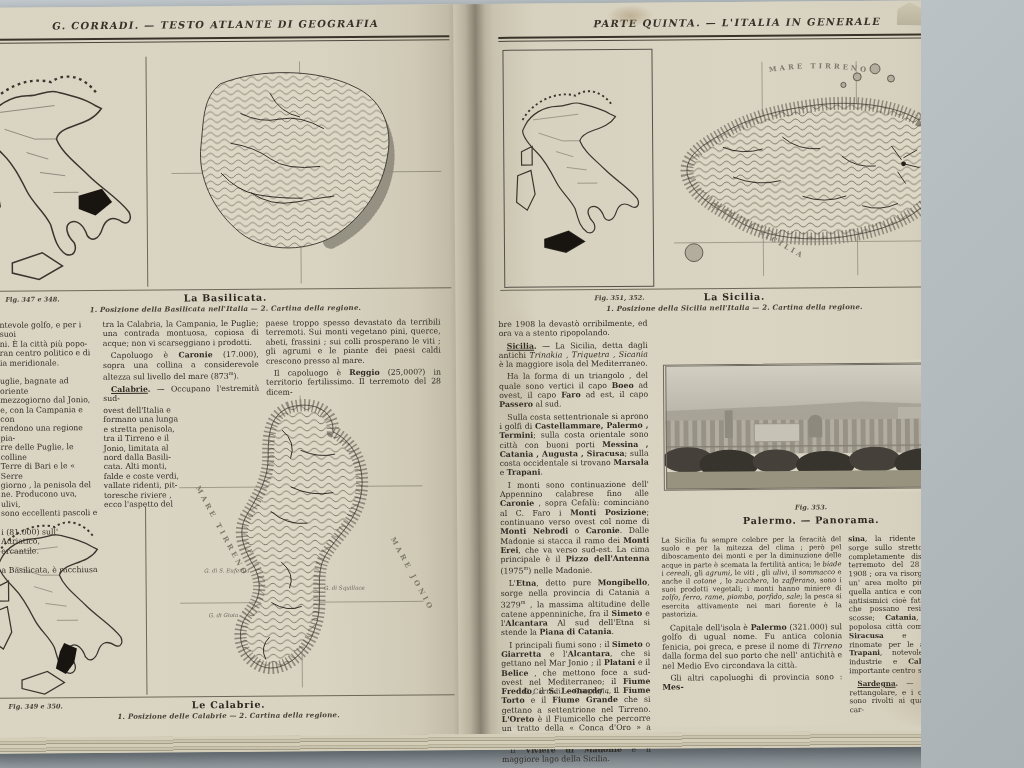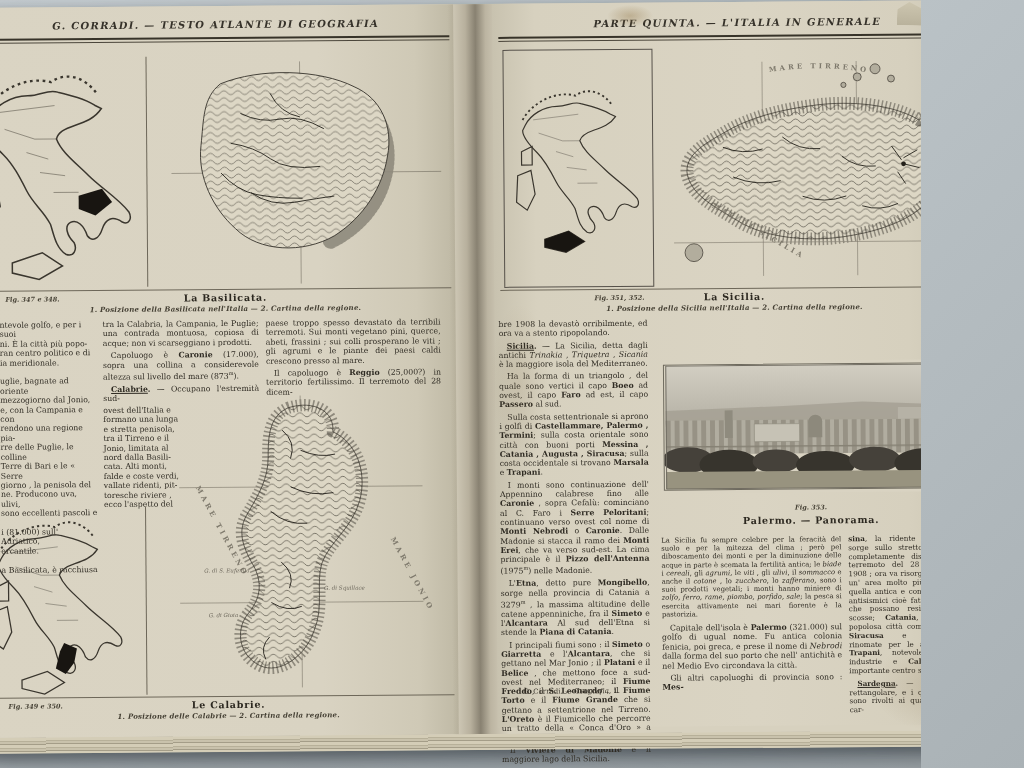--- a/index.html
+++ b/index.html
@@ -216,21 +216,21 @@
       <div class="abs hairline" style="left:6px;top:286px;width:458px;"></div>
       <div class="abs fig-label" style="left:100px;top:291px;">Fig. 351, 352.</div>
       <div class="abs fig-title" style="left:40px;top:289px;width:400px;">La Sicilia.</div>
       <div class="abs fig-sub" style="left:40px;top:301px;width:400px;">1. Posizione della Sicilia nell'Italia — 2. Cartina della regione.</div>
 
       <div class="abs col" style="left:4px;top:316px;width:149px;line-height:9.3px;">
         <p class="noind">bre 1908 la devastò orribilmente, ed ora va a stento ripopolando.</p>
         <p class="lead"><b><u>Sicilia</u>.</b> — La Sicilia, detta dagli antichi <i>Trinakia</i> , <i>Triquetra</i> , <i>Sicania</i> è la maggiore isola del Mediterraneo.</p>
         <p>Ha la forma di un triangolo , del quale sono vertici il capo <b>Boeo</b> ad ovest, il capo <b>Faro</b> ad est, il capo <b>Passero</b> al sud.</p>
         <p>Sulla costa settentrionale si aprono i golfi di <b>Castellammare, Palermo , Termini</b>; sulla costa orientale sono città con buoni porti <b>Messina , Catania , Augusta , Siracusa</b>; sulla costa occidentale si trovano <b>Marsala</b> e <b>Trapani</b>.</p>
-        <p>I monti sono continuazione dell' Appennino calabrese fino alle <b>Caronie</b> , sopra Cefalù: cominciano al C. Faro i <b>Serre Peloritani</b>; continuano verso ovest col nome di <b>Monti Nebrodi</b> o <b>Caronie</b>. Dalle Madonie si stacca il ramo dei <b>Monti Erei</b>, che va verso sud-est. La cima principale è il <b>Pizzo dell'Antenna</b> (1975<sup>m</sup>) nelle Madonie.</p>
+        <p>I monti sono continuazione dell' Appennino calabrese fino alle <b>Caronie</b> , sopra Cefalù: cominciano al C. Faro i <b>Monti Posizione</b>; continuano verso ovest col nome di <b>Monti Nebrodi</b> o <b>Caronie</b>. Dalle Madonie si stacca il ramo dei <b>Monti Erei</b>, che va verso sud-est. La cima principale è il <b>Pizzo dell'Antenna</b> (1975<sup>m</sup>) nelle Madonie.</p>
         <p>L'<b>Etna</b>, detto pure <b>Mongibello</b>, sorge nella provincia di Catania a 3279<sup>m</sup> , la massima altitudine delle catene appenniniche, fra il <b>Simeto</b> e l'<b>Alcantara</b> Al sud dell'Etna si stende la <b>Piana di Catania</b>.</p>
         <p>I principali fiumi sono : il <b>Simeto</b> o <b>Giarretta</b> e l'<b>Alcantara</b>, che si gettano nel Mar Jonio ; il <b>Platani</b> e il <b>Belice</b> , che mettono foce a sud-ovest nel Mediterraneo; il <b>Fiume Freddo</b>, il <b>S. Leonardo</b> , il <b>Fiume Torto</b> e il <b>Fiume Grande</b> che si gettano a settentrione nel Tirreno. <b>L'Oreto</b> è il Fiumicello che percorre un tratto della « Conca d'Oro » a mezzodì di Palermo.</p>
         <p>Il <b>Viviere di Madonie</b> è il maggiore lago della Sicilia.</p>
       </div>
       <div class="abs footer-line" style="left:26px;top:684px;">G. Corradi. — <i>Geografia</i>, 1.</div>
 
       <svg class="abs photo-frame" style="left:168px;top:362px;" width="294" height="124" viewBox="0 0 296 126">
         <rect width="296" height="60" fill="url(#sky)"></rect>
         <path d="M0,46 L120,42 L200,38 L296,42 L296,62 L0,62 Z" fill="#a49f92" opacity="0.8"></path>
         <rect x="236" y="44" width="60" height="12" fill="#b6b2a6"></rect>
@@ -249,21 +249,21 @@
             <ellipse cx="262" cy="101" rx="30" ry="15" fill="#37342d"></ellipse>
         </g>
         <rect x="0" y="108" width="296" height="18" fill="#98937f"></rect>
         <rect x="0.5" y="0.5" width="295" height="125" fill="none" stroke="#6e6a60"></rect>
       </svg>
       <div class="abs fig-label" style="left:168px;top:502px;width:294px;text-align:center;">Fig. 353.</div>
       <div class="abs fig-title" style="left:168px;top:513px;width:294px;">Palermo. — Panorama.</div>
 
       <div class="abs col" style="left:165px;top:534px;width:180px;">
         <p class="noind fine">La Sicilia fu sempre celebre per la feracità del suolo e per la mitezza del clima ; però pel diboscamento dei monti e per la diminuzione delle acque in parte è scemata la fertilità antica; le <i>biade</i> i <i>cereali</i>, gli <i>agrumi</i>, le <i>viti</i> , gli <i>ulivi</i>, il <i>sommacco</i> e anche il <i>cotone</i> , lo <i>zucchero</i>, lo <i>zafferano</i>, sono i suoi prodotti vegetali; i monti hanno miniere di <i>zolfo, ferro, rame, piombo, porfido, sale</i>; la pesca si esercita attivamente nei mari fiorente è la pastorizia.</p>
-        <p style="margin-top:5px;">Capitale dell'isola è <b>Palermo</b> (321.000) sul golfo di ugual nome. Fu antica colonia fenicia, poi greca, e prese il nome di <i>Nebrodi</i> dalla forma del suo porto che nell' antichità e nel Medio Evo circondava la città.</p>
+        <p style="margin-top:5px;">Capitale dell'isola è <b>Palermo</b> (321.000) sul golfo di ugual nome. Fu antica colonia fenicia, poi greca, e prese il nome di <i>Tirreno</i> dalla forma del suo porto che nell' antichità e nel Medio Evo circondava la città.</p>
         <p>Gli altri capoluoghi di provincia sono : <b>Mes-</b></p>
       </div>
       <div class="abs col" style="left:352px;top:534px;width:112px;font-size:7.2px;line-height:8.8px;">
         <p class="noind"><b>sina</b>, la ridente città che sorge sullo stretto; essa fu completamente distrutta dal terremoto del 28 dicembre 1908 ; ora va risorgendo su d' un' area molto più vasta di quella antica e con fabbricati antisismici cioè fatti in modo che possano resistere alle scosse; <b>Catania</b>, bella e popolosa città commerciale ; <b>Siracusa</b> e <b>Girgenti</b>, rinomate per le antichità ; <b>Trapani</b>, notevole per le industrie e <b>Caltanissetta</b> importante centro solfifero.</p>
         <p class="lead" style="margin-top:4px;"><b><u>Sardegna</u>.</b> — Ha forma rettangolare, e i quattro lati sono rivolti ai quattro punti car-</p>
       </div>
       <div class="abs sig-num" style="left:434px;top:692px;">11</div>
     </div>
 
     <div class="edge-right"></div>

